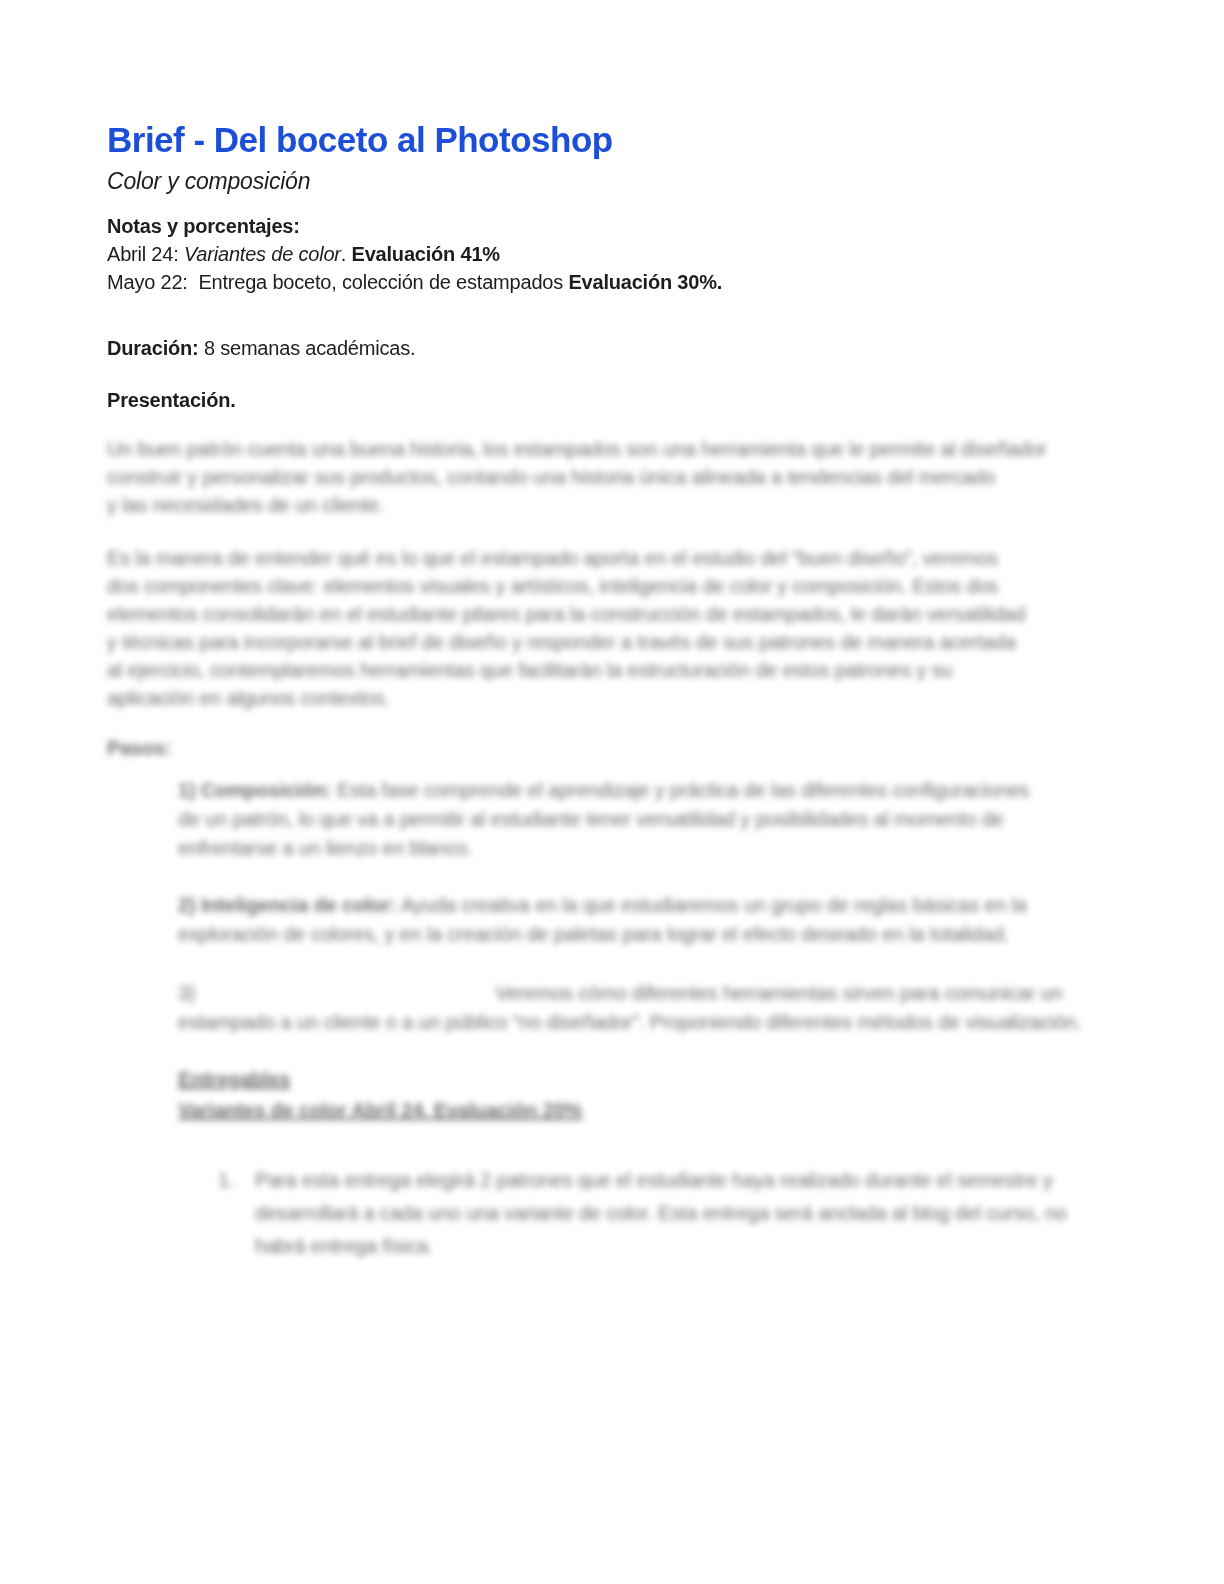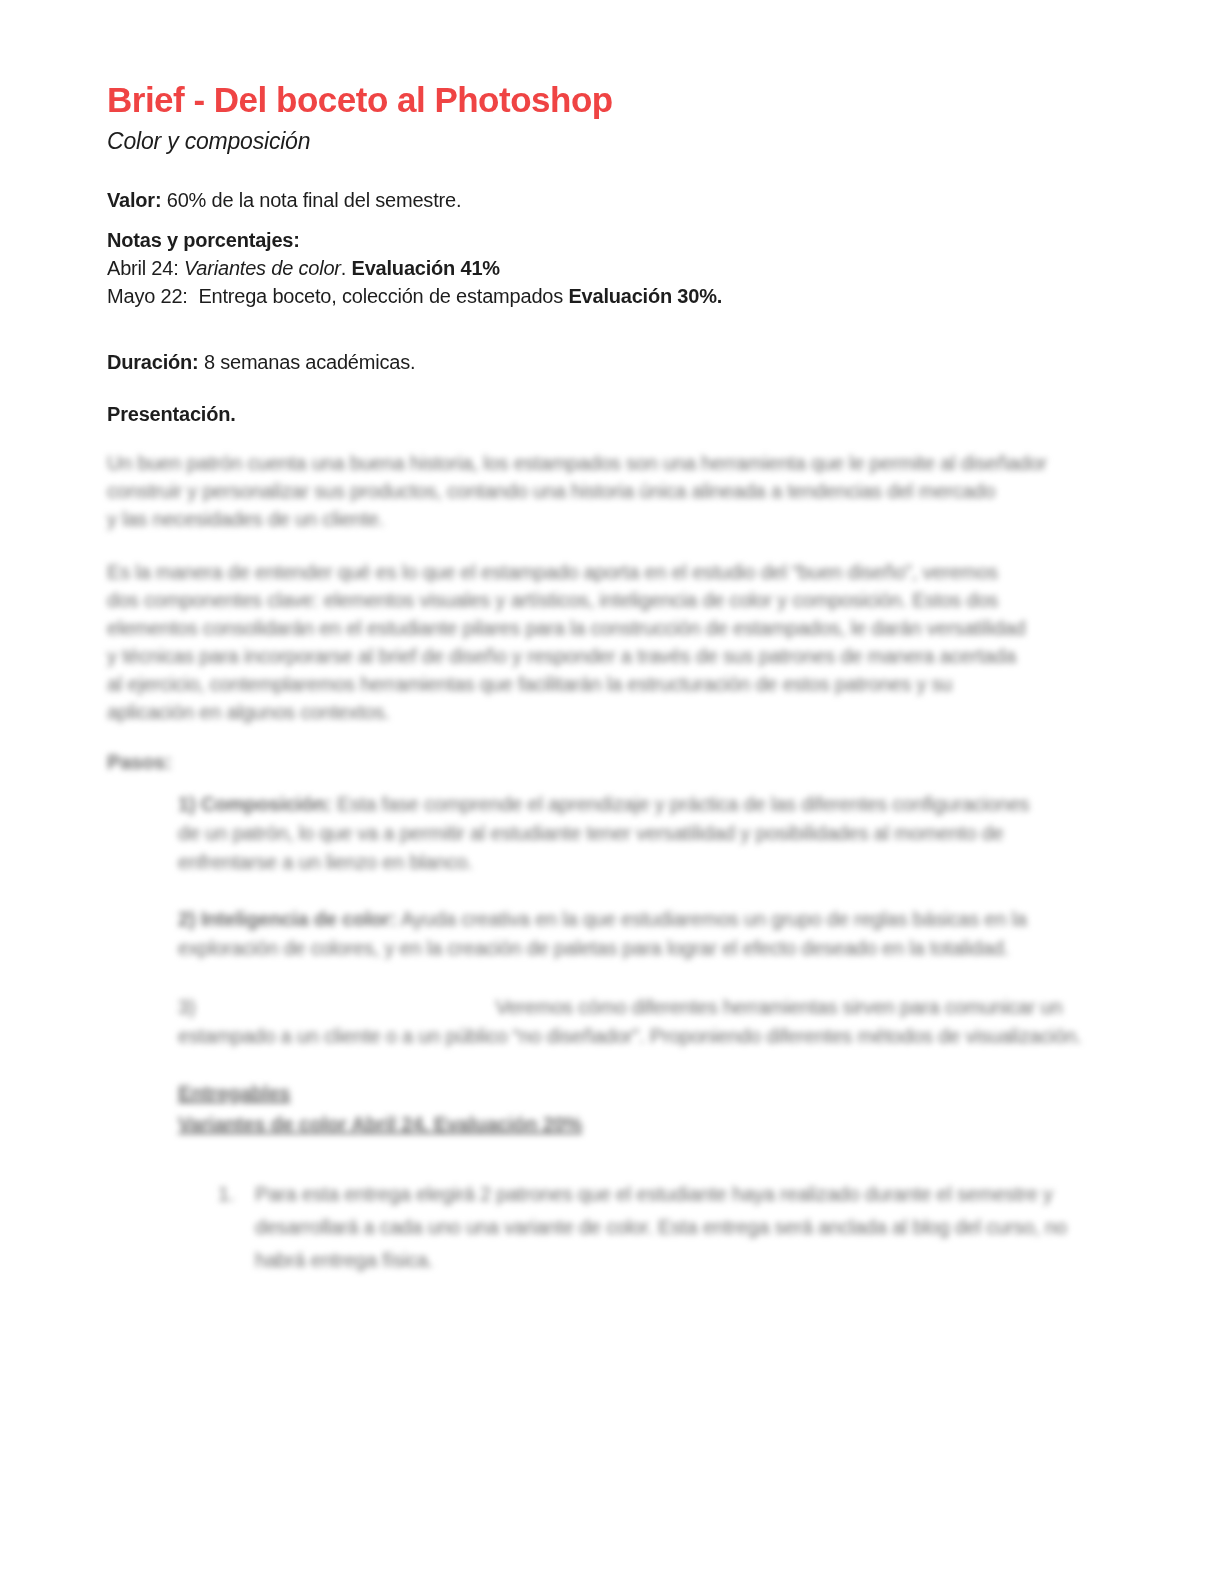--- a/index.html
+++ b/index.html
@@ -9,23 +9,23 @@
     background:#ffffff;
     overflow:hidden;
     font-family:"Liberation Sans", sans-serif;
     color:#1d1d1d;
   }
   .content {
     position:absolute; left:107px; top:0; width:978px;
     font-size:20px; line-height:28px; letter-spacing:-0.2px;
   }
   .doc-title {
-    margin-top:77px;
+    margin-top:117px;
     font-size:35px; line-height:46px; font-weight:700; letter-spacing:-0.5px;
-    color:#ef4444;
+    color:#1d4ed8;
   }
   .doc-subtitle { font-size:23px; line-height:37px; font-style:italic; font-weight:400; }
   .b  { font-weight:700; }
   .i  { font-style:italic; }
   .line { white-space:pre-wrap; }
   .mt-valor        { margin-top:26px; }
   .mt-notas        { margin-top:12px; }
   .mt-duracion     { margin-top:38px; }
   .mt-evaluacion   { margin-top:24px; }
   .mt-presentacion { margin-top:24px; }
@@ -53,21 +53,20 @@
 </style>
 </head>
 <body>
 
 <div class="page">
   <div class="content">
 
     <div class="doc-title">Brief - Del boceto al Photoshop</div>
     <div class="doc-subtitle">Color y composición</div>
 
-    <div class="line mt-valor"><span class="b">Valor:</span><span> 60% de la nota final del semestre.</span></div>
 
     <div class="mt-notas">
       <div class="line b">Notas y porcentajes:</div>
       <div class="line"><span>Abril 24: </span><span class="i">Variantes de color</span><span>. </span><span class="b">Evaluación 41%</span></div>
       <div class="line"><span>Mayo 22:  Entrega boceto, colección de estampados </span><span class="b">Evaluación 30%.</span></div>
     </div>
 
     <div class="line mt-duracion"><span class="b">Duración:</span><span> 8 semanas académicas.</span></div>
 
 

